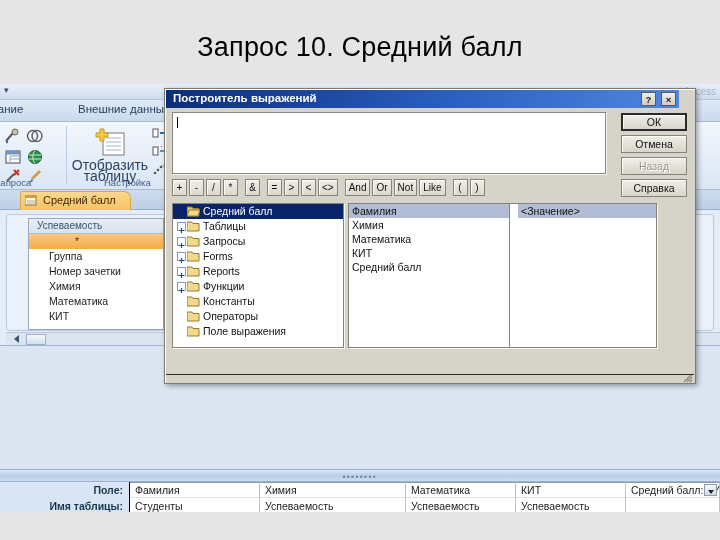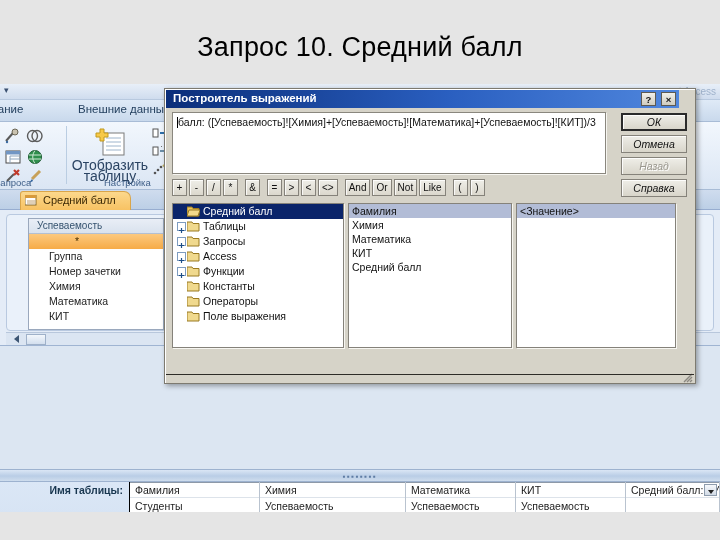--- a/index.html
+++ b/index.html
@@ -201,21 +201,21 @@
   }
   .expr-box .caret {
     display:inline-block; width:1px; height:11px; background:#000;
     vertical-align:-2px;
   }
   .side-btn {
     position:absolute; right:8px; width:66px; height:18px;
     background: linear-gradient(#efeee8,#d8d5ca);
     border:1px solid #85827a;
     box-shadow: 1px 1px 0 rgba(255,255,255,.85) inset;
-    font-size:10.5px; color:#111; text-align:center; line-height:16px;font-style:italic;
+    font-size:10.5px; color:#111; text-align:center; line-height:16px;
   }
   .side-btn.primary { border:2px solid #2a2a2a; line-height:14px; font-weight:normal; }
   .side-btn.disabled { color:#9a978e; text-shadow: 1px 1px 0 #fff; }
 
   .ops-bar { position:absolute; left:7px; top:90px; width:434px; height:19px; }
   .op {
     float:left; height:17px; min-width:15px; margin-right:2px;
     background: linear-gradient(#efeee8,#dbd8cd);
     border:1px solid #85827a;
     box-shadow: 1px 1px 0 rgba(255,255,255,.8) inset;
@@ -226,21 +226,21 @@
 
   .panels { position:absolute; left:7px; top:114px; width:516px; height:145px; }
   .panel {
     position:absolute; top:0; height:145px; background:#fff;
     border:1px solid #85827a;
     box-shadow: 1px 1px 0 #f7f6f1;
     overflow:hidden;
   }
   .panel.p1 { left:0;   width:172px; }
   .panel.p2 { left:176px; width:164px; }
-  .panel.p3 { left:344px; width:160px; }
+  .panel.p3 { left:337px; width:148px;padding-left:8px; }
   .tree-item {
     position:relative; height:15px; line-height:15px;
     font-size:10.5px; color:#111; padding-left:30px; white-space:nowrap;
   }
   .tree-item.sel { background:#0a246a; color:#fff; }
   .tree-item .exp {
     position:absolute; left:4px; top:3px; width:9px; height:9px;
     border:1px solid #7d9cc0; background:#fff;
   }
   .tree-item .fld { position:absolute; left:14px; top:2px; width:13px; height:11px; }
@@ -420,20 +420,21 @@
         <span class="thumb"></span>
       </div>
     </div>
 
     <div class="splitter">
       <span class="dots">▪▪▪▪▪▪▪▪</span>
     </div>
 
     <div class="qbe">
       <div class="qbe-labels">
+        <div class="ql">Поле:</div>
         <div class="ql">Имя таблицы:</div>
 
       </div>
       <div class="qbe-cols">
         <div class="qbe-topline"></div>
 
         <div class="qbe-col" style="left:0;width:130px">
           <div class="qbe-cell">Фамилия</div>
           <div class="qbe-cell">Студенты</div>
 
@@ -474,21 +475,21 @@
   <div class="dialog">
 
     <div class="dlg-title">
       <span>Построитель выражений</span>
       <span class="dlg-btns">
         <span class="dlg-cap">?</span>
         <span class="dlg-cap">×</span>
       </span>
     </div>
 
-    <div class="expr-box"><span class="caret"></span><span>балл: ([Успеваемость]![Химия]+[Успеваемость]![Математика]+[Успеваемость]![КИТ])/3</span></div>
+    <div class="expr-box"><span class="caret"></span></div>
 
     <div class="side-btn primary" style="top:24px">ОК</div>
     <div class="side-btn" style="top:46px">Отмена</div>
     <div class="side-btn disabled" style="top:68px">Назад</div>
     <div class="side-btn" style="top:90px">Справка</div>
 
     <div class="ops-bar">
       <span class="op">+</span>
       <span class="op">-</span>
       <span class="op">/</span>
@@ -535,21 +536,30 @@
               </svg></span>
           <span>Запросы</span>
         </div>
         <div class="tree-item">
           <span class="exp"><svg width="7" height="7" viewBox="0 0 7 7">
                 <path d="M3.5 1v5M1 3.5h5" stroke="#1c4e88" stroke-width="1.2"></path>
               </svg></span>
           <span class="fld"><svg width="13" height="11" viewBox="0 0 13 11">
                 <path d="M0 1h5l1 1.5h6V10H0z" fill="#f0d98e" stroke="#9a7a22"></path>
               </svg></span>
-          <span>Access</span>
+          <span>Forms</span>
+        </div>
+        <div class="tree-item">
+          <span class="exp"><svg width="7" height="7" viewBox="0 0 7 7">
+                <path d="M3.5 1v5M1 3.5h5" stroke="#1c4e88" stroke-width="1.2"></path>
+              </svg></span>
+          <span class="fld"><svg width="13" height="11" viewBox="0 0 13 11">
+                <path d="M0 1h5l1 1.5h6V10H0z" fill="#f0d98e" stroke="#9a7a22"></path>
+              </svg></span>
+          <span>Reports</span>
         </div>
         <div class="tree-item">
           <span class="exp"><svg width="7" height="7" viewBox="0 0 7 7">
                 <path d="M3.5 1v5M1 3.5h5" stroke="#1c4e88" stroke-width="1.2"></path>
               </svg></span>
           <span class="fld"><svg width="13" height="11" viewBox="0 0 13 11">
                 <path d="M0 1h5l1 1.5h6V10H0z" fill="#f0d98e" stroke="#9a7a22"></path>
               </svg></span>
           <span>Функции</span>
         </div>

